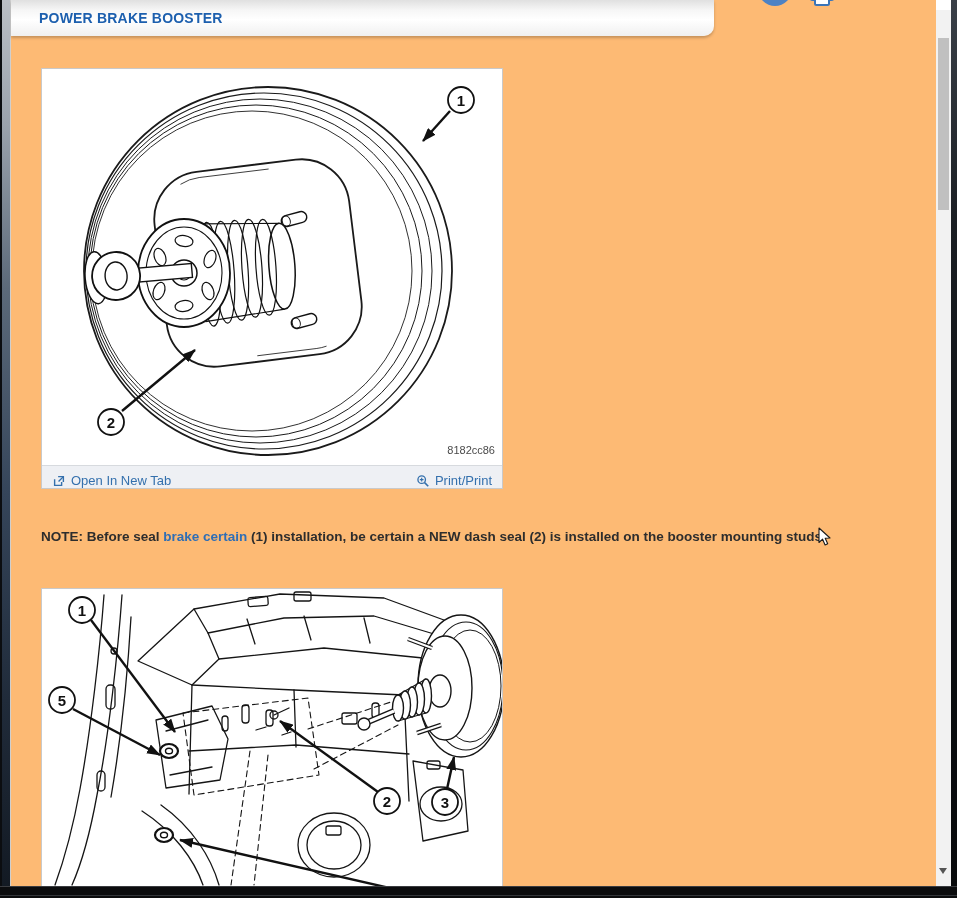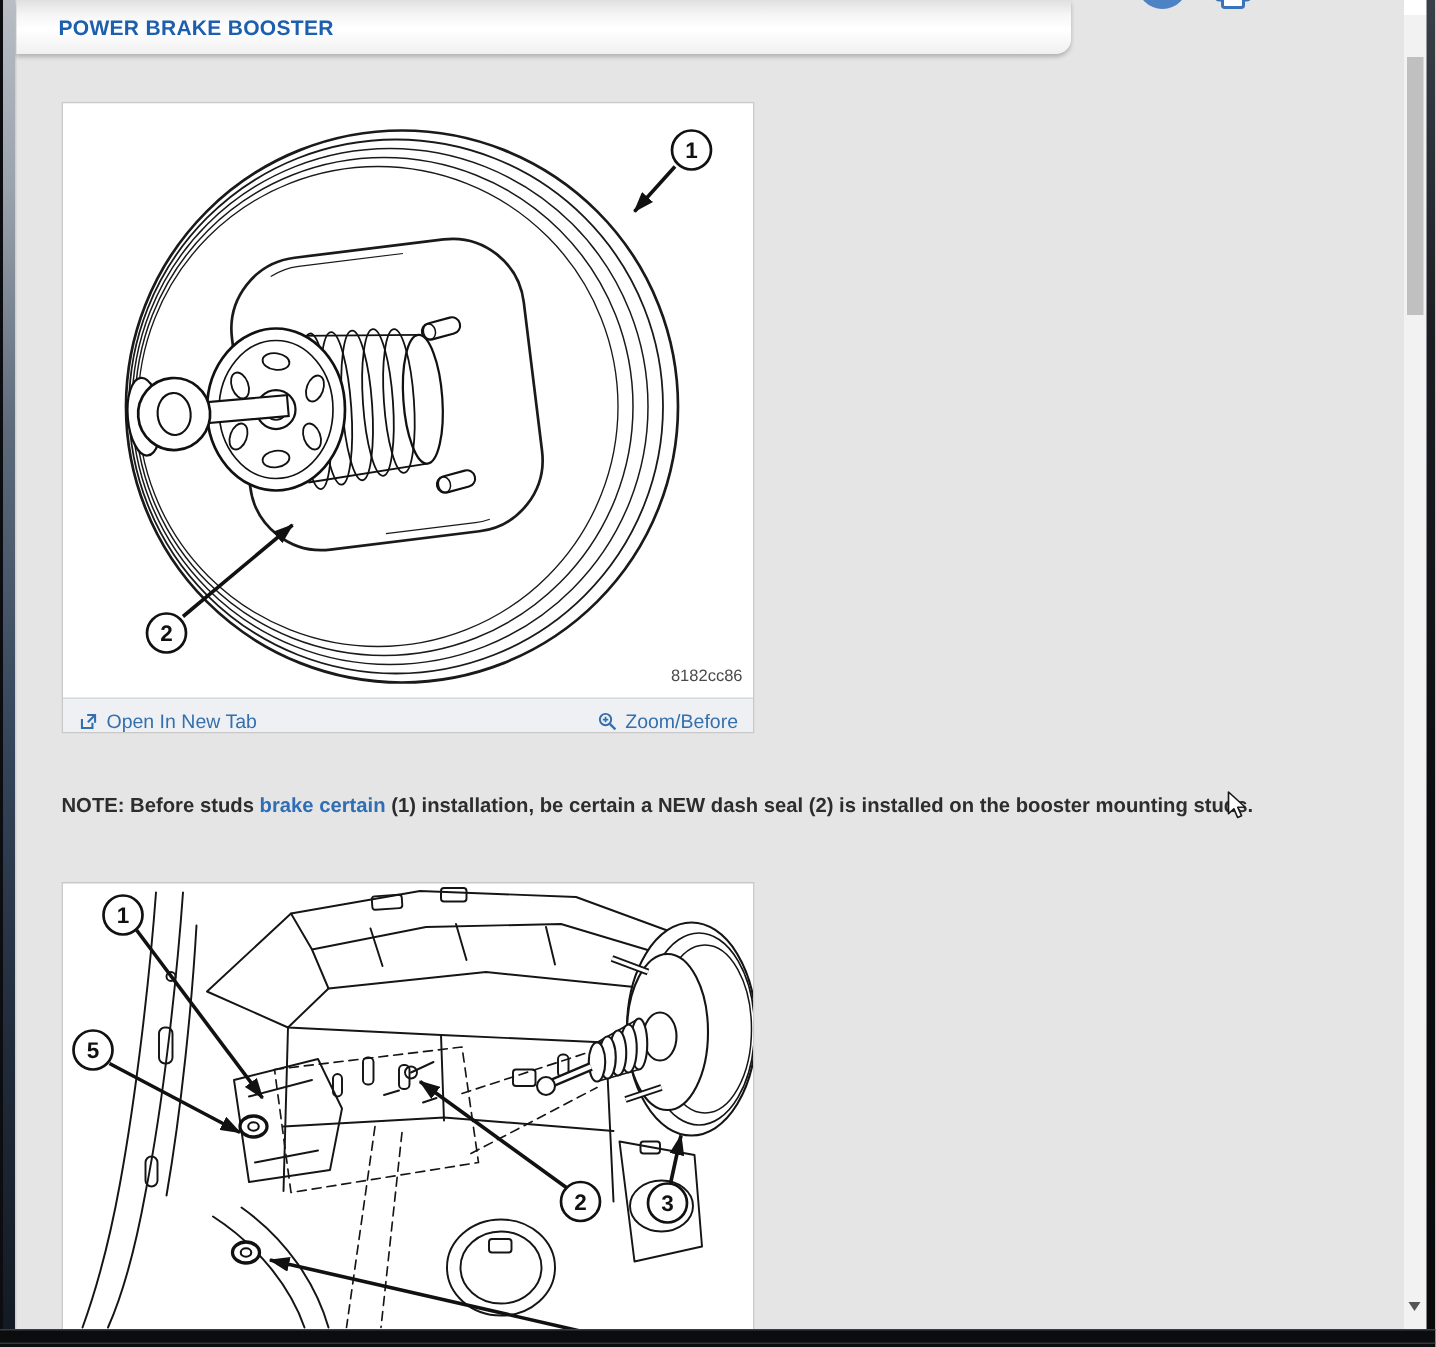--- a/index.html
+++ b/index.html
@@ -9,21 +9,21 @@
   
   .left-edge{position:absolute;left:0;top:0;width:10px;height:898px;
     background:linear-gradient(180deg,#b9bec5 0%,#9aa2ac 14%,#5c6a7a 32%,#35455a 55%,#202b3a 78%,#121922 100%);
     border-left:2px solid #0b0d10;box-sizing:border-box;}
   .right-edge{position:absolute;right:0;top:0;width:6px;height:898px;
     background:linear-gradient(180deg,#3a4048 0%,#1a1e23 25%,#0b0e11 60%,#080a0c 100%);}
   .bottom-bar{position:absolute;left:0;bottom:0;width:957px;height:12px;background:#0b0c0e;
     border-top:1px solid #3a3c40;box-sizing:border-box;}
   .bottom-bar::after{content:"";position:absolute;left:0;bottom:2px;width:100%;height:1px;background:#33363a;}
 
-  .content-area{position:absolute;left:10px;top:0;width:926px;height:886px;background:#e5e5e5;
+  .content-area{position:absolute;left:10px;top:0;width:926px;height:886px;background:#fdba74;
     border-left:1px solid #cfcfcf;box-sizing:border-box;}
 
   
   .section-header{position:absolute;left:0;top:0;width:703px;height:36px;
     background:linear-gradient(180deg,#e0e0e0 0%,#f6f6f6 28%,#ffffff 55%,#f0f0f0 100%);
     border-radius:0 0 10px 0;box-shadow:0 2px 3px rgba(0,0,0,0.22);}
   .page-title{position:absolute;left:28px;top:10px;margin:0;font-size:14px;font-weight:bold;
     color:#1c5fae;letter-spacing:.2px;}
 
   
@@ -156,26 +156,26 @@
             <path d="M13,3 L7.5,8.5" stroke="#3470ad" stroke-width="1.6"></path>
           </svg>
           <span>Open In New Tab</span>
         </a>
         <a class="fig-link">
           <svg width="14" height="14" viewBox="0 0 16 16">
             <circle cx="6.5" cy="6.5" r="4.3" fill="none" stroke="#3470ad" stroke-width="1.5"></circle>
             <path d="M4.4,6.5 h4.2 M6.5,4.4 v4.2" stroke="#3470ad" stroke-width="1.3"></path>
             <path d="M9.8,9.8 L14,14" stroke="#3470ad" stroke-width="1.8"></path>
           </svg>
-          <span>Zoom/Before</span>
+          <span>Print/Print</span>
         </a>
       </div>
     </div>
 
-    <p class="note"><span>NOTE: Before studs </span><a>brake certain</a><span> (1) installation, be certain a NEW dash seal (2) is installed on the booster mounting studs.</span></p>
+    <p class="note"><span>NOTE: Before seal </span><a>brake certain</a><span> (1) installation, be certain a NEW dash seal (2) is installed on the booster mounting studs.</span></p>
 
     <div class="figure-panel second">
       <svg width="460" height="298" viewBox="0 0 460 298">
         <defs>
           <marker id="ahB" viewBox="0 0 14 10" refX="13" refY="5" markerWidth="14" markerHeight="10" orient="auto" markerUnits="userSpaceOnUse">
               <path d="M0,0 L14,5 L0,10 Z" fill="#111"></path>
             </marker>
         </defs>
         <g stroke="#151515" fill="none" stroke-width="1.3" stroke-linejoin="round" stroke-linecap="round">
 

